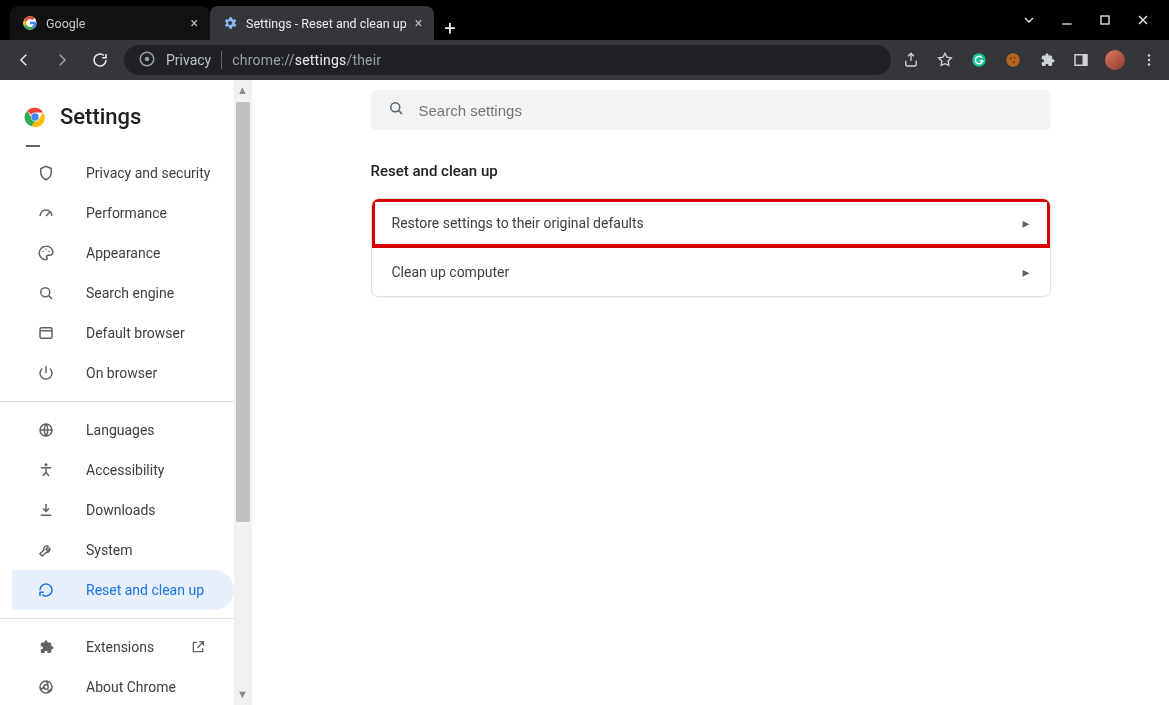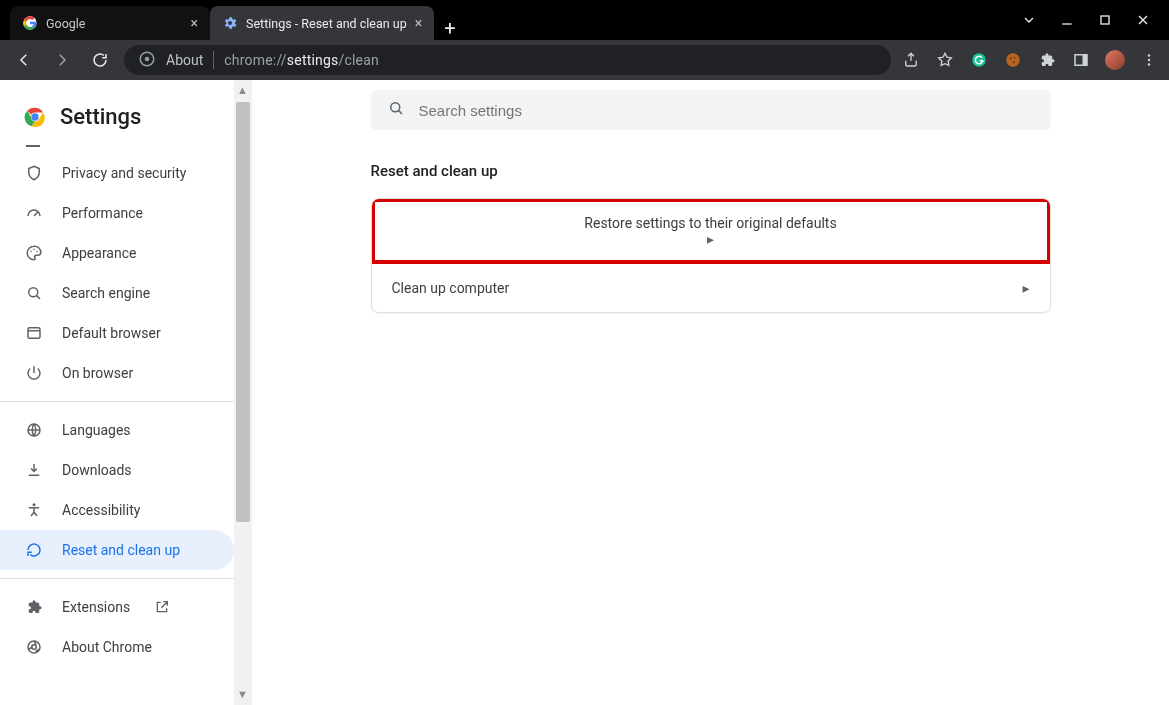--- a/index.html
+++ b/index.html
@@ -40,38 +40,38 @@
   .scrolltrack .arrow.bottom { bottom: 4px; }
   .scroll-thumb { position: absolute; left: 2px; width: 14px; background: #c1c1c1; border-radius: 2px; top: 22px; height: 420px; }
 
   .brand { display: flex; align-items: center; gap: 14px; padding: 6px 10px 16px 24px; }
   .brand .logo { width: 22px; height: 22px; }
   .brand h1 { font-size: 22px; font-weight: 500; color: #202124; }
 
   .dash { width: 14px; height: 2px; background: #5f6368; margin-left: 26px; margin-bottom: 6px; }
 
   .nav { list-style: none; }
-  .nav li { display: flex; align-items: center; gap: 18px; padding: 10px 14px 10px 24px; font-size: 14px; color: #3c4043; cursor: pointer; border-radius: 0 20px 20px 0; }
+  .nav li { display: flex; align-items: center; gap: 30px; padding: 10px 14px 10px 24px; font-size: 14px; color: #3c4043; cursor: pointer; border-radius: 0 20px 20px 0; margin-left: 12px; }
   .nav li .icon { width: 20px; height: 20px; color: #5f6368; display:flex;align-items:center;justify-content:center; }
   .nav li.selected { background: #e8f0fe; color: #1a73e8; }
   .nav li.selected .icon { color: #1a73e8; }
   .nav .sep { height: 1px; background: #e0e0e0; margin: 8px 0; }
   .nav li .ext-link { margin-left: 6px; width: 16px; height: 16px; color: #5f6368; }
 
   .main { flex: 1; display: flex; flex-direction: column; align-items: center; padding-top: 10px; }
   .searchbar { width: 680px; height: 40px; background: #f1f3f4; border-radius: 6px; display: flex; align-items: center; padding: 0 16px; gap: 14px; color: #5f6368; }
   .searchbar input { border: none; background: transparent; outline: none; font-size: 15px; color: #737373; width: 100%; }
 
   .section { width: 680px; margin-top: 32px; }
   .section h2 { font-size: 15px; font-weight: 500; color: #202124; margin-bottom: 18px; }
   .card { border: 1px solid #e0e0e0; border-radius: 8px; overflow: hidden; box-shadow: 0 1px 2px rgba(60,64,67,.08); }
   .row { display: flex; align-items: center; justify-content: space-between; padding: 16px 20px; font-size: 14px; color: #3c4043; cursor: pointer; }
   .row + .row { border-top: 1px solid #e0e0e0; gap: 28px; }
   .row .chev { color: #5f6368; }
-  .row.highlight { outline: 4px solid #d60000; outline-offset: -3px; flex-direction: column; }
+  .row.highlight { outline: 4px solid #d60000; outline-offset: -3px; }
 
   svg.i { width: 18px; height: 18px; }
 </style>
 </head>
 <body>
 
 <div class="titlebar">
   <div class="tabs">
     <div class="tab inactive">
       <span class="favicon">
@@ -136,23 +136,23 @@
       <svg class="i" viewBox="0 0 24 24">
         <path fill="none" stroke="#e8eaed" stroke-width="2" d="M20 12a8 8 0 1 1-3-6.2M20 4v5h-5"></path>
       </svg>
     </div>
 
   <div class="omnibox">
     <span><svg class="i" viewBox="0 0 24 24">
           <circle cx="12" cy="12" r="9" fill="none" stroke="#9aa0a6" stroke-width="2"></circle>
           <circle cx="12" cy="12" r="3" fill="#9aa0a6"></circle>
         </svg></span>
-    <span class="chrome-label">About</span>
+    <span class="chrome-label">Privacy</span>
     <span class="divider"></span>
-    <span class="url"><span>chrome://</span><span class="hl">settings</span><span>/clean</span></span>
+    <span class="url"><span>chrome://</span><span class="hl">settings</span><span>/their</span></span>
   </div>
 
   <div class="toolbar-right">
     <span class="ext">
         <svg class="i" viewBox="0 0 24 24">
           <path fill="none" stroke="#cfd2d6" stroke-width="1.8" d="M12 3v10M8 7l4-4 4 4M5 13v5a2 2 0 0 0 2 2h10a2 2 0 0 0 2-2v-5"></path>
         </svg>
       </span>
     <span class="ext">
         <svg class="i" viewBox="0 0 24 24">
@@ -273,33 +273,41 @@
               <svg class="i" viewBox="0 0 24 24">
                 <circle cx="12" cy="12" r="8" fill="none" stroke="currentColor" stroke-width="2"></circle>
                 <path fill="none" stroke="currentColor" stroke-width="2" d="M4 12h16M12 4c3 3 3 13 0 16M12 4c-3 3-3 13 0 16"></path>
               </svg>
             </span>
             <span>Languages</span>
           </li>
         <li>
             <span class="icon">
               <svg class="i" viewBox="0 0 24 24">
-                <path fill="none" stroke="currentColor" stroke-width="2" d="M12 4v10m-4-4l4 4 4-4M5 19h14"></path>
-              </svg>
-            </span>
-            <span>Downloads</span>
-          </li>
-        <li>
-            <span class="icon">
-              <svg class="i" viewBox="0 0 24 24">
                 <circle cx="12" cy="5" r="2" fill="currentColor"></circle>
                 <path fill="none" stroke="currentColor" stroke-width="2" d="M5 9h14M12 9v6m-4 5l4-5 4 5"></path>
               </svg>
             </span>
             <span>Accessibility</span>
+          </li>
+        <li>
+            <span class="icon">
+              <svg class="i" viewBox="0 0 24 24">
+                <path fill="none" stroke="currentColor" stroke-width="2" d="M12 4v10m-4-4l4 4 4-4M5 19h14"></path>
+              </svg>
+            </span>
+            <span>Downloads</span>
+          </li>
+        <li>
+            <span class="icon">
+              <svg class="i" viewBox="0 0 24 24">
+                <path fill="none" stroke="currentColor" stroke-width="2" d="M14 7a4 4 0 0 0-5 5l-5 5 3 3 5-5a4 4 0 0 0 5-5l-3 3-2-2 3-3z"></path>
+              </svg>
+            </span>
+            <span>System</span>
           </li>
         <li class="selected">
             <span class="icon">
               <svg class="i" viewBox="0 0 24 24">
                 <path fill="none" stroke="currentColor" stroke-width="2" d="M4 12a8 8 0 1 1 3 6.2M4 20v-5h5"></path>
               </svg>
             </span>
             <span>Reset and clean up</span>
           </li>
         <div class="sep"></div>

